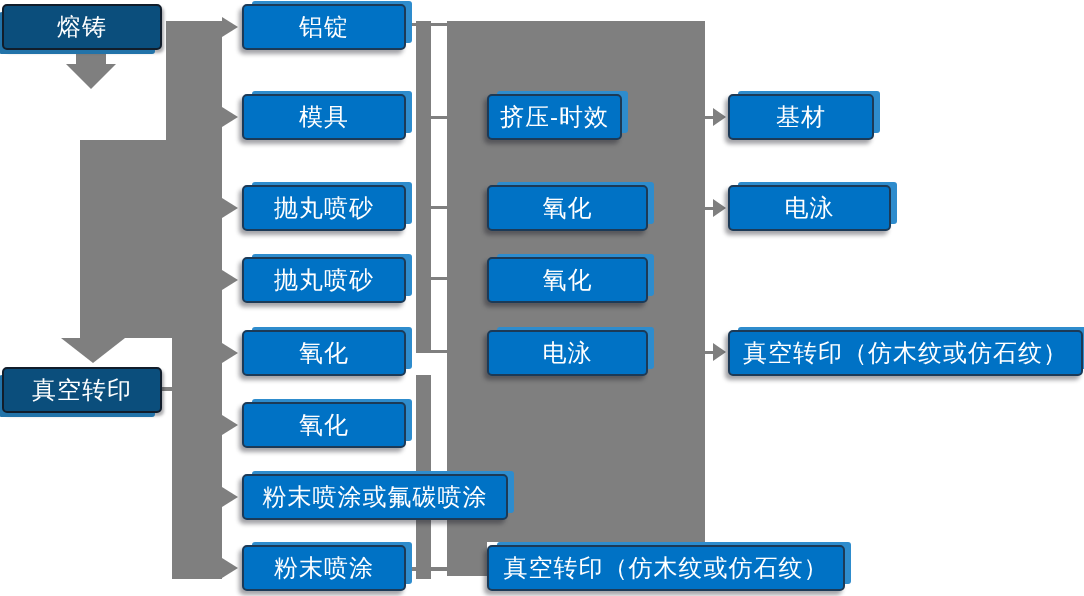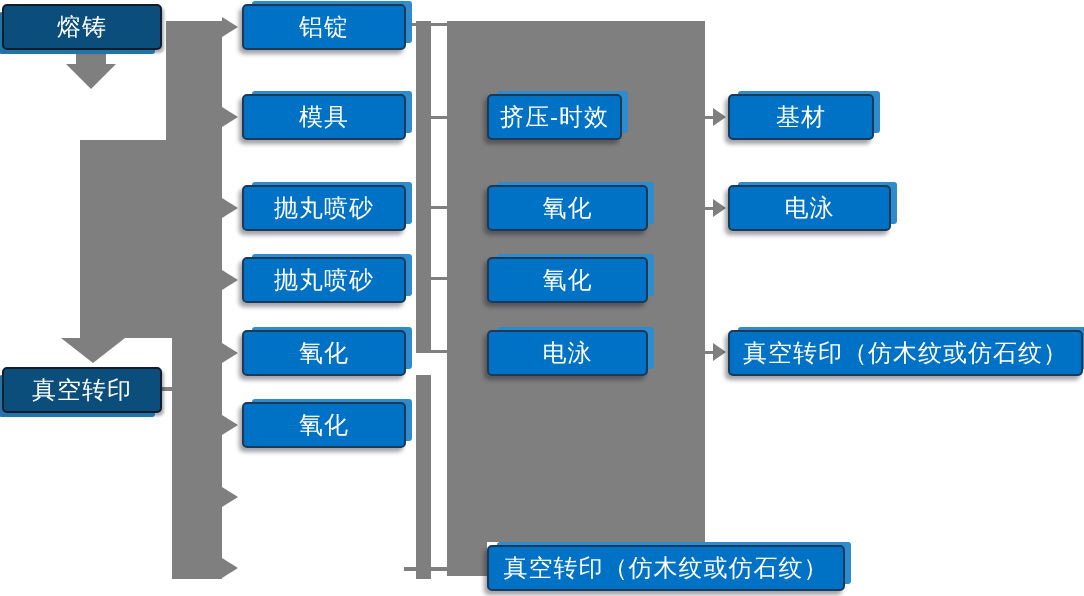--- a/index.html
+++ b/index.html
@@ -81,20 +81,22 @@
 
   <div class="node pri" style="left:2px;top:4px;width:160px;">熔铸</div>
   <div class="node pri" style="left:2px;top:367px;width:160px;">真空转印</div>
 
   <div class="node sec" style="left:242px;top:94px;width:164px;">模具</div>
   <div class="node sec" style="left:242px;top:4px;width:164px;">铝锭</div>
   <div class="node sec" style="left:242px;top:185px;width:164px;">抛丸喷砂</div>
   <div class="node sec" style="left:242px;top:257px;width:164px;">抛丸喷砂</div>
   <div class="node sec" style="left:242px;top:330px;width:164px;">氧化</div>
   <div class="node sec" style="left:242px;top:402px;width:164px;">氧化</div>
+  <div class="node sec" style="left:242px;top:474px;width:266px;">粉末喷涂或氟碳喷涂</div>
+  <div class="node sec" style="left:242px;top:545px;width:164px;">粉末喷涂</div>
 
   <div class="node sec" style="left:487px;top:94px;width:135px;">挤压-时效</div>
   <div class="node sec" style="left:487px;top:185px;width:161px;">氧化</div>
   <div class="node sec" style="left:487px;top:257px;width:161px;">氧化</div>
   <div class="node sec" style="left:487px;top:330px;width:161px;">电泳</div>
   <div class="node sec" style="left:487px;top:545px;width:358px;">真空转印（仿木纹或仿石纹）</div>
 
   <div class="node sec" style="left:728px;top:94px;width:146px;font-family:Liberation Serif, serif;">基材</div>
   <div class="node sec" style="left:728px;top:185px;width:163px;">电泳</div>
   <div class="node sec" style="left:728px;top:330px;width:355px;">真空转印（仿木纹或仿石纹）</div>

